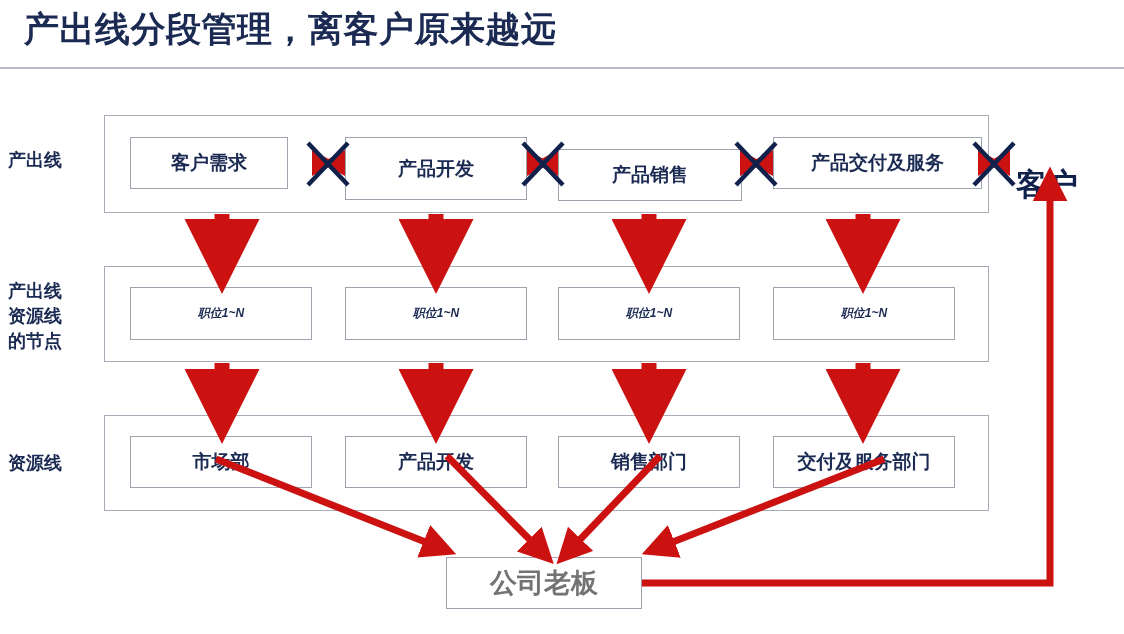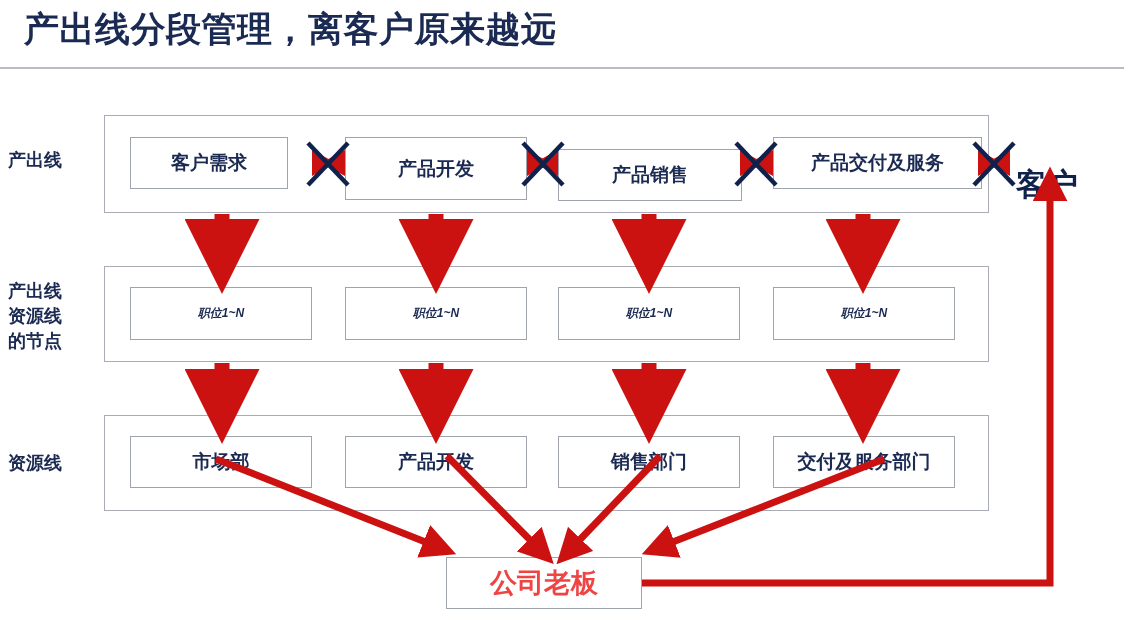--- a/index.html
+++ b/index.html
@@ -65,21 +65,21 @@
     position:absolute;left:1016px;top:136px;
     font-size:31px;font-weight:bold;color:#10224c;
     white-space:nowrap;
     margin-top:28px;
   }
   
   .boss{
     position:absolute;left:446px;top:557px;width:196px;height:52px;
     border:1.6px solid #9fa3ae;background:#fff;box-sizing:border-box;
     display:flex;align-items:center;justify-content:center;
-    font-size:27px;font-weight:bold;color:#ef4444;white-space:nowrap;
+    font-size:27px;font-weight:bold;color:#737373;white-space:nowrap;
   }
 
   svg.overlay{position:absolute;left:0;top:0;width:1124px;height:634px;
     pointer-events:none;}
 </style>
 </head>
 <body>
 
 <div id="slide">
 

